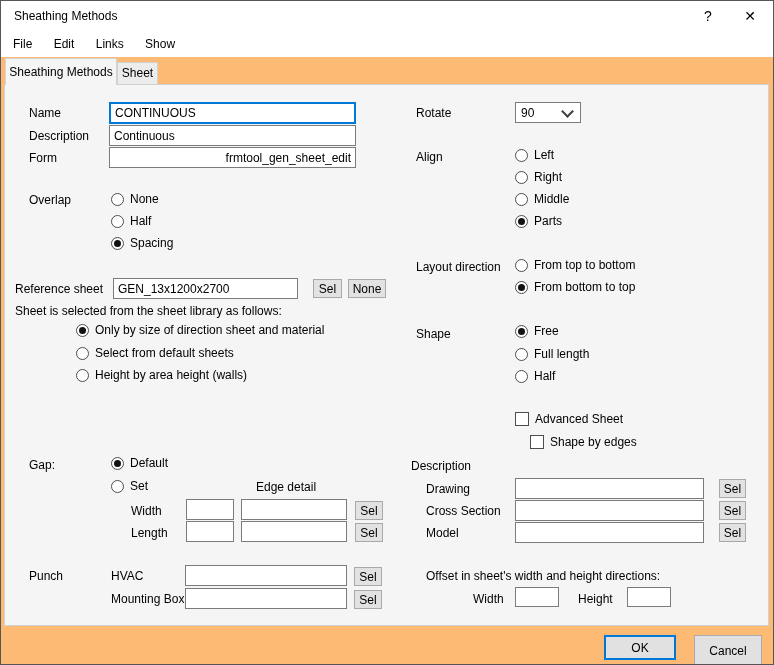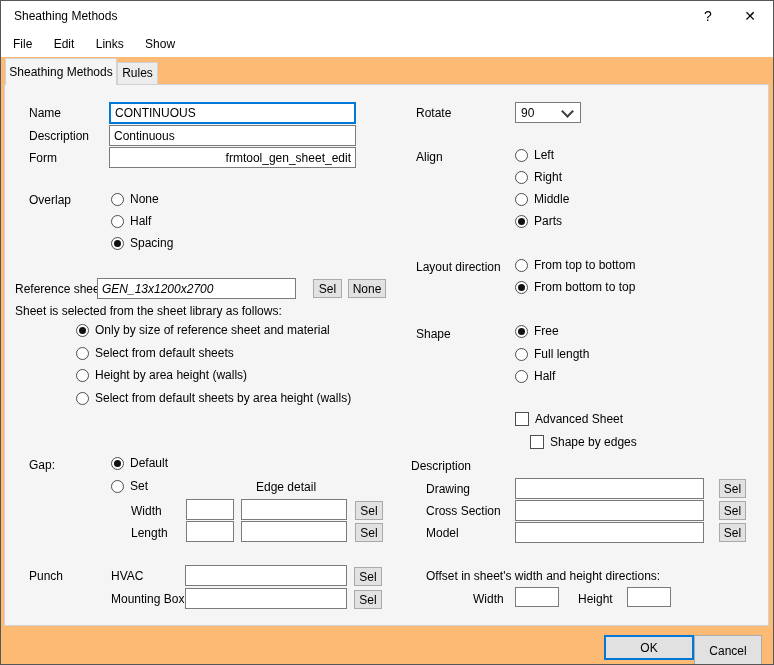--- a/index.html
+++ b/index.html
@@ -43,21 +43,21 @@
 
   <div class="menubar">
     <span class="menu-item">File</span>
     <span class="menu-item">Edit</span>
     <span class="menu-item">Links</span>
     <span class="menu-item">Show</span>
   </div>
 
   <div class="page"></div>
   <div class="tab tab-active">Sheathing Methods</div>
-  <div class="tab tab-inactive">Rules</div>
+  <div class="tab tab-inactive">Sheet</div>
 
   <div class="lbl" style="left:28px;top:105px">Name</div>
   <input class="txt focused" style="left: 108px; top: 101px; width: 247px;" value="CONTINUOUS">
   <div class="lbl" style="left:28px;top:128px">Description</div>
   <input class="txt" style="left: 108px; top: 124px; width: 247px;" value="Continuous">
   <div class="lbl" style="left:28px;top:150px">Form</div>
   <input class="txt" style="left: 108px; top: 146px; width: 247px; text-align: right;" value="frmtool_gen_sheet_edit">
 
   <div class="lbl" style="left:415px;top:105px">Rotate</div>
   <div class="dd" style="left:514px;top:101px;width:66px;height:21px">
@@ -101,40 +101,36 @@
   <div class="row" style="left:514px;top:256px">
     <span class="rdo"></span>
       <span>From top to bottom</span>
   </div>
   <div class="row" style="left:514px;top:278px">
     <span class="rdo on"></span>
       <span>From bottom to top</span>
   </div>
 
   <div class="lbl" style="left:14px;top:281px">Reference sheet</div>
-  <input class="txt" style="left: 96px; top: 277px; width: 199px; font-style: italic;" value="GEN_13x1200x2700">
+  <input class="txt" style="left: 112px; top: 277px; width: 185px;" value="GEN_13x1200x2700">
   <button class="sbtn" style="left:312px;top:278px;width:29px">Sel</button>
   <button class="sbtn" style="left:347px;top:278px;width:38px">None</button>
 
   <div class="lbl" style="left:14px;top:303px">Sheet is selected from the sheet library as follows:</div>
   <div class="row" style="left:75px;top:321px">
     <span class="rdo on"></span>
-      <span>Only by size of reference sheet and material</span>
+      <span>Only by size of direction sheet and material</span>
   </div>
   <div class="row" style="left:75px;top:344px">
     <span class="rdo"></span>
       <span>Select from default sheets</span>
   </div>
   <div class="row" style="left:75px;top:366px">
     <span class="rdo"></span>
       <span>Height by area height (walls)</span>
-  </div>
-  <div class="row" style="left:75px;top:389px">
-    <span class="rdo"></span>
-      <span>Select from default sheets by area height (walls)</span>
   </div>
 
   <div class="lbl" style="left:415px;top:326px">Shape</div>
   <div class="row" style="left:514px;top:322px">
     <span class="rdo on"></span>
       <span>Free</span>
   </div>
   <div class="row" style="left:514px;top:345px">
     <span class="rdo"></span>
       <span>Full length</span>
@@ -190,16 +186,16 @@
   <div class="lbl" style="left:110px;top:591px">Mounting Box</div>
   <input class="txt" style="left: 184px; top: 587px; width: 162px;" value="">
   <button class="sbtn" style="left:353px;top:589px;width:28px">Sel</button>
 
   <div class="lbl" style="left:425px;top:568px">Offset in sheet's width and height directions:</div>
   <div class="lbl" style="left:472px;top:591px">Width</div>
   <input class="txt" style="left: 514px; top: 586px; width: 44px; height: 20px;" value="">
   <div class="lbl" style="left:577px;top:591px">Height</div>
   <input class="txt" style="left: 626px; top: 586px; width: 44px; height: 20px;" value="">
 
-  <button class="btn primary" style="left:603px;top:634px;width:90px;height:25px">OK</button>
+  <button class="btn primary" style="left:603px;top:634px;width:72px;height:25px">OK</button>
   <button class="btn" style="left:693px;top:634px;width:68px;height:32px">Cancel</button>
 
 </div>
 
 </body></html>

